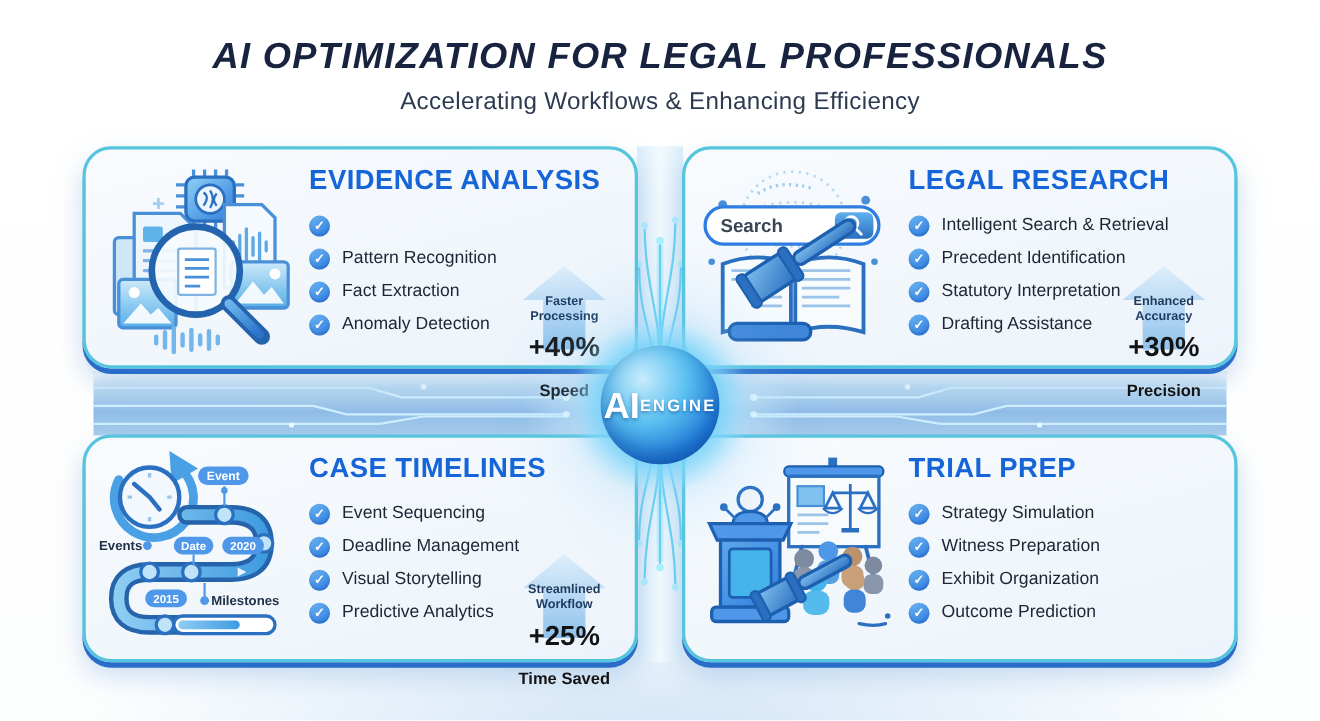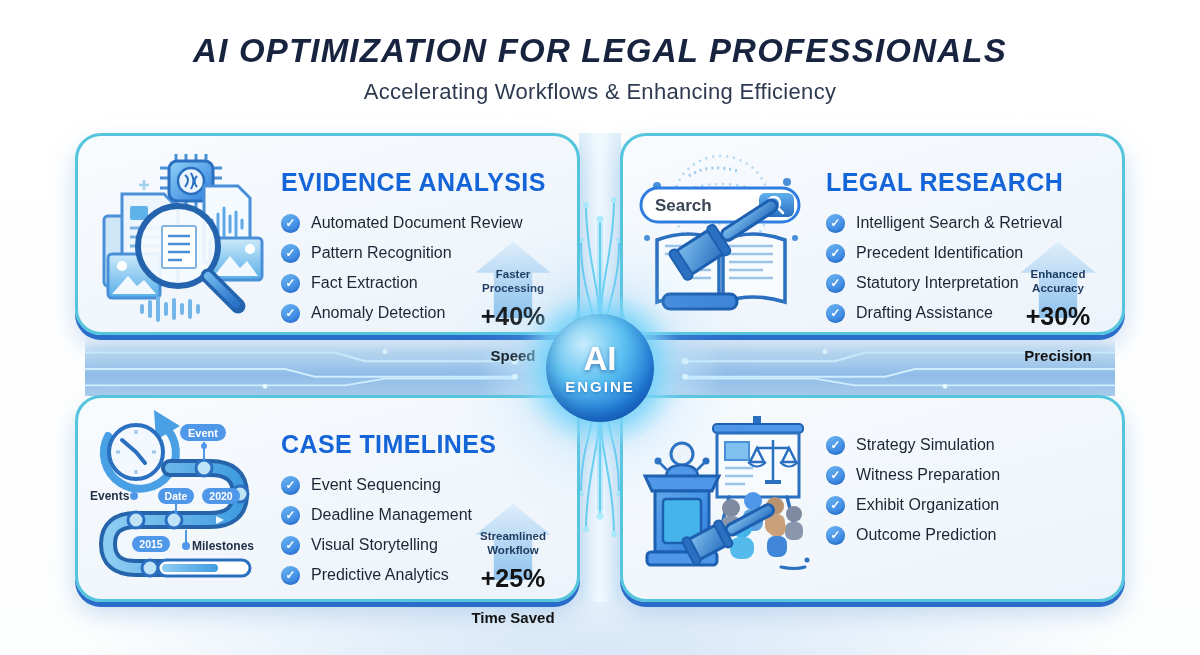--- a/index.html
+++ b/index.html
@@ -35,41 +35,41 @@
 
   
   .sphere-glow {
     position:absolute; left:512px; top:295px; width:176px; height:150px; z-index:4; border-radius:50%;
     background:radial-gradient(circle, rgba(255,255,255,.95) 0%, rgba(185,235,255,.5) 50%, rgba(185,235,255,0) 72%);
   }
   .sphere {
     position:absolute; left:546px; top:314px; width:108px; height:108px; border-radius:50%; z-index:5;
     background:radial-gradient(circle at 35% 28%, #c7ecfc 0%, #5cc1f1 38%, #1f7bd9 72%, #1256ab 100%);
     box-shadow:0 0 26px 6px rgba(96,205,246,.9), 0 0 70px 26px rgba(130,205,250,.45), inset 0 -8px 18px rgba(10,60,140,.45);
-    display:flex; flex-direction:column; align-items:center; justify-content:center;
+    display:flex; align-items:center; justify-content:center;
   }
   .sphere .l1 { color:#fff; font-size:33px; font-weight:bold; line-height:1; text-shadow:0 2px 4px rgba(14,70,150,.6); }
   .sphere .l2 { color:#fff; font-size:15px; font-weight:bold; letter-spacing:2px; margin-top:3px; text-shadow:0 1px 3px rgba(14,70,150,.6);text-align:center; }
 
   
   .card {
     position:absolute; width:505px; border-radius:26px; z-index:2;
     background:linear-gradient(165deg,#f8fbfe 0%, #ecf3fa 100%);
     border:3px solid #55c5de;
     box-shadow:0 5px 0 #2a6cc9, 0 12px 24px rgba(125,170,220,.4);
   }
   .card.tl { left:75px; top:133px; height:202px; }
   .card.tr { left:620px; top:133px; height:202px; }
   .card.bl { left:75px; top:395px; height:207px; }
   .card.br { left:620px; top:395px; height:207px; }
 
   .card-icon { position:absolute; left:6px; top:6px; width:184px; height:188px;text-decoration:underline; }
   .card-icon svg { width:100%; height:100%; }
 
-  .card-body { position:absolute; left:203px; top:32px; right:118px; }
+  .card-body { position:absolute; left:203px; top:14px; right:118px; }
   .card-title { font-size:25px; font-weight:bold; color:#1565d8; letter-spacing:.4px; margin-bottom:11px; white-space:nowrap; }
   .feature { display:flex; align-items:center; height:30px; white-space:nowrap; }
   .chk {
     flex:0 0 19px; width:19px; height:19px; border-radius:50%; margin-right:11px;
     background:linear-gradient(145deg,#6db5f2,#2e7cdf);
     color:#fff; font-size:12px; font-weight:bold; line-height:19px; text-align:center;
     box-shadow:inset 0 -2px 3px rgba(20,80,170,.4);
   }
   .feature .txt { font-size:16px; color:#1d2533; }
 
@@ -216,21 +216,20 @@
         </g>
         <g stroke="#74b5ea" stroke-width="4" stroke-linecap="round">
           <path d="M58 164 v6 M66 160 v14 M74 156 v22 M82 162 v10 M90 158 v18 M98 163 v8 M106 159 v16 M114 164 v6"></path>
         </g>
       </svg>
     </div>
     <div class="card-body">
       <div class="card-title">EVIDENCE ANALYSIS</div>
       <div class="feature">
           <span class="chk">✓</span>
-          <span class="txt">Automated Document Review</span>
         </div>
       <div class="feature">
           <span class="chk">✓</span>
           <span class="txt">Pattern Recognition</span>
         </div>
       <div class="feature">
           <span class="chk">✓</span>
           <span class="txt">Fact Extraction</span>
         </div>
       <div class="feature">
@@ -487,20 +486,21 @@
           <rect x="60" y="124" width="36" height="23" rx="5" fill="url(#gGavel2)" stroke="#1d5fb0" stroke-width="3"></rect>
           <rect x="56" y="121" width="8" height="29" rx="3.5" fill="#2a6fc0" stroke="#1d5fb0" stroke-width="2"></rect>
           <rect x="92" y="121" width="8" height="29" rx="3.5" fill="#2a6fc0" stroke="#1d5fb0" stroke-width="2"></rect>
           <rect x="100" y="130" width="52" height="11" rx="5.5" fill="url(#gGavel2)" stroke="#1d5fb0" stroke-width="3"></rect>
         </g>
         <path d="M152 163 q14 3 24 0" stroke="#2a6fc0" stroke-width="3" fill="none" stroke-linecap="round"></path>
         <circle cx="178" cy="156" r="2.5" fill="#2a6fc0"></circle>
       </svg>
     </div>
     <div class="card-body">
+      <div class="card-title">TRIAL PREP</div>
       <div class="feature">
           <span class="chk">✓</span>
           <span class="txt">Strategy Simulation</span>
         </div>
       <div class="feature">
           <span class="chk">✓</span>
           <span class="txt">Witness Preparation</span>
         </div>
       <div class="feature">
           <span class="chk">✓</span>

